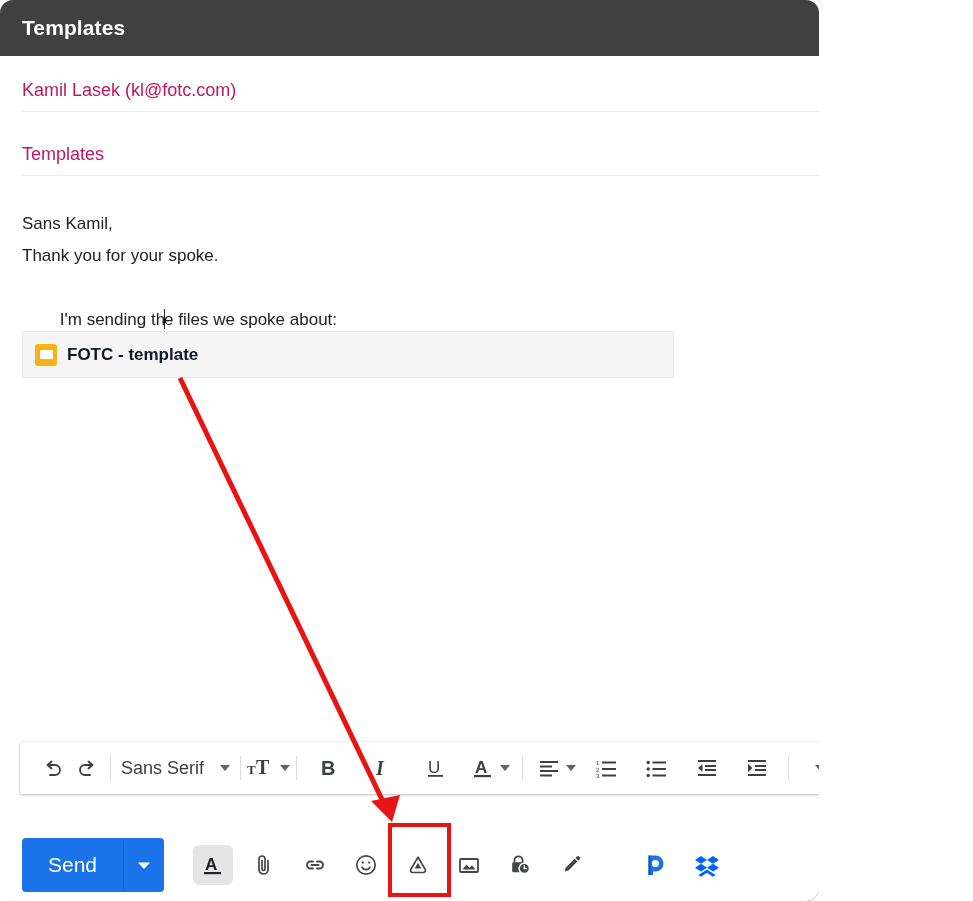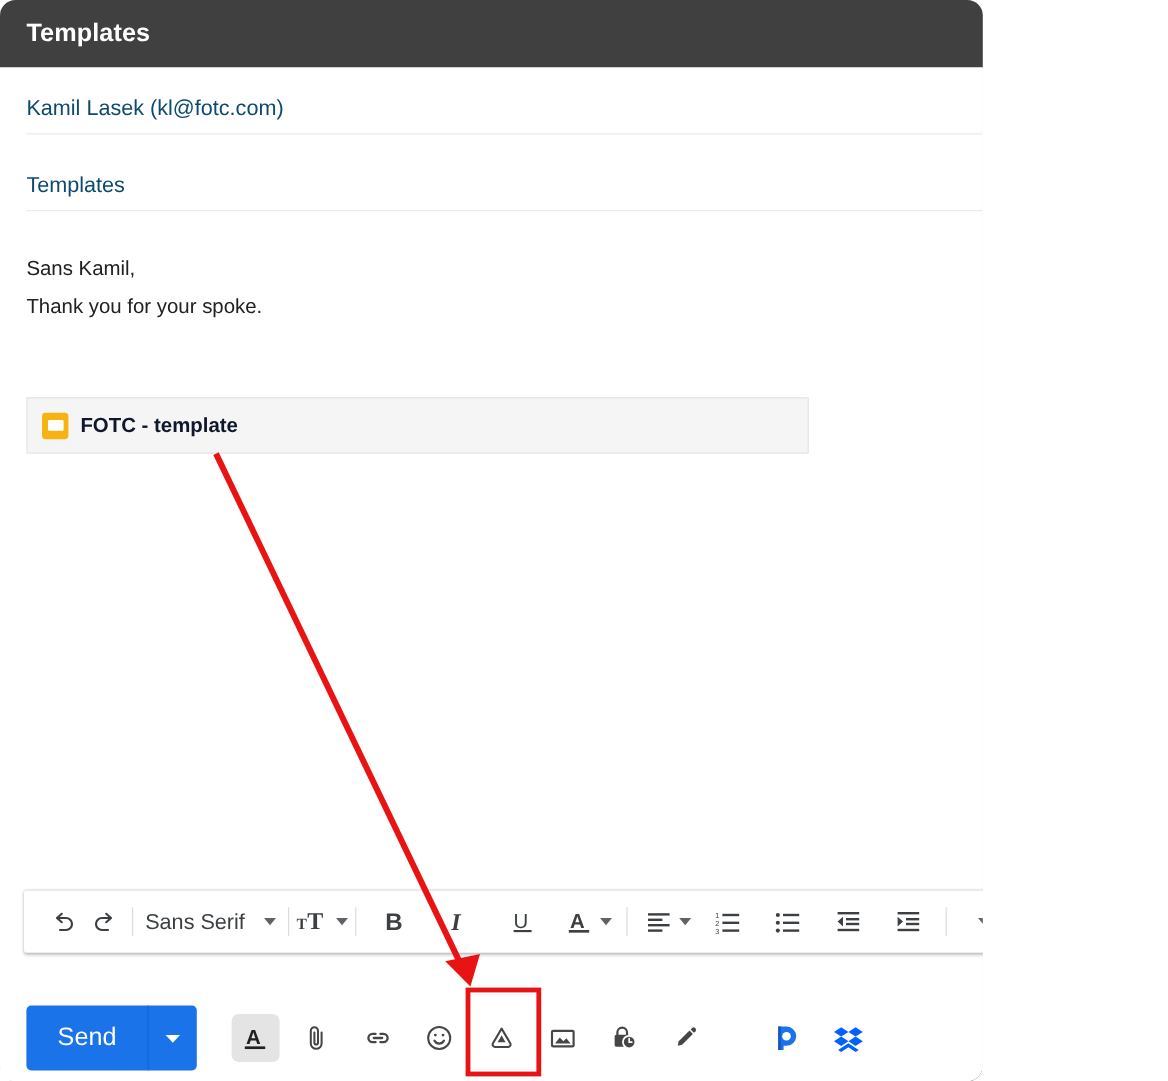--- a/index.html
+++ b/index.html
@@ -58,21 +58,21 @@
   }
   .hdr-btn {
     width: 38px; height: 38px;
     display: flex; align-items: center; justify-content: center;
     cursor: pointer;
   }
   .hdr-btn svg { display: block; }
   
   .field {
     position: absolute; left: 22px; width: 906px;
-    font-size: 18px; color: #0c4a6e;
+    font-size: 18px; color: #be185d;
     border-bottom: 1px solid #ececec;
     padding-bottom: 10px;
   }
   .field-to { top: 80px; }
   .field-subject { top: 144px; }
   
   .mail-body {
     position: absolute; left: 22px; top: 208px;
     width: 906px;
     font-size: 17px; color: #202124;
@@ -268,20 +268,23 @@
         </div>
       </div>
     </div>
 
     <div class="field field-to" title="Recipients">Kamil Lasek (kl@fotc.com)</div>
     <div class="field field-subject" title="Subject">Templates</div>
 
     <div class="mail-body">
       <div class="body-line">Sans Kamil,</div>
       <div class="body-line">Thank you for your spoke.</div>
+      <div class="body-line">
+        <span>I'm sending th</span><span class="caret"></span><span>e files we spoke about:</span>
+      </div>
     </div>
 
     <div class="attachment-chip">
       <span class="slides-icon">
           <i></i>
         </span>
       <span class="attachment-name">FOTC - template</span>
     </div>
 
     <div class="assistant-widget">

